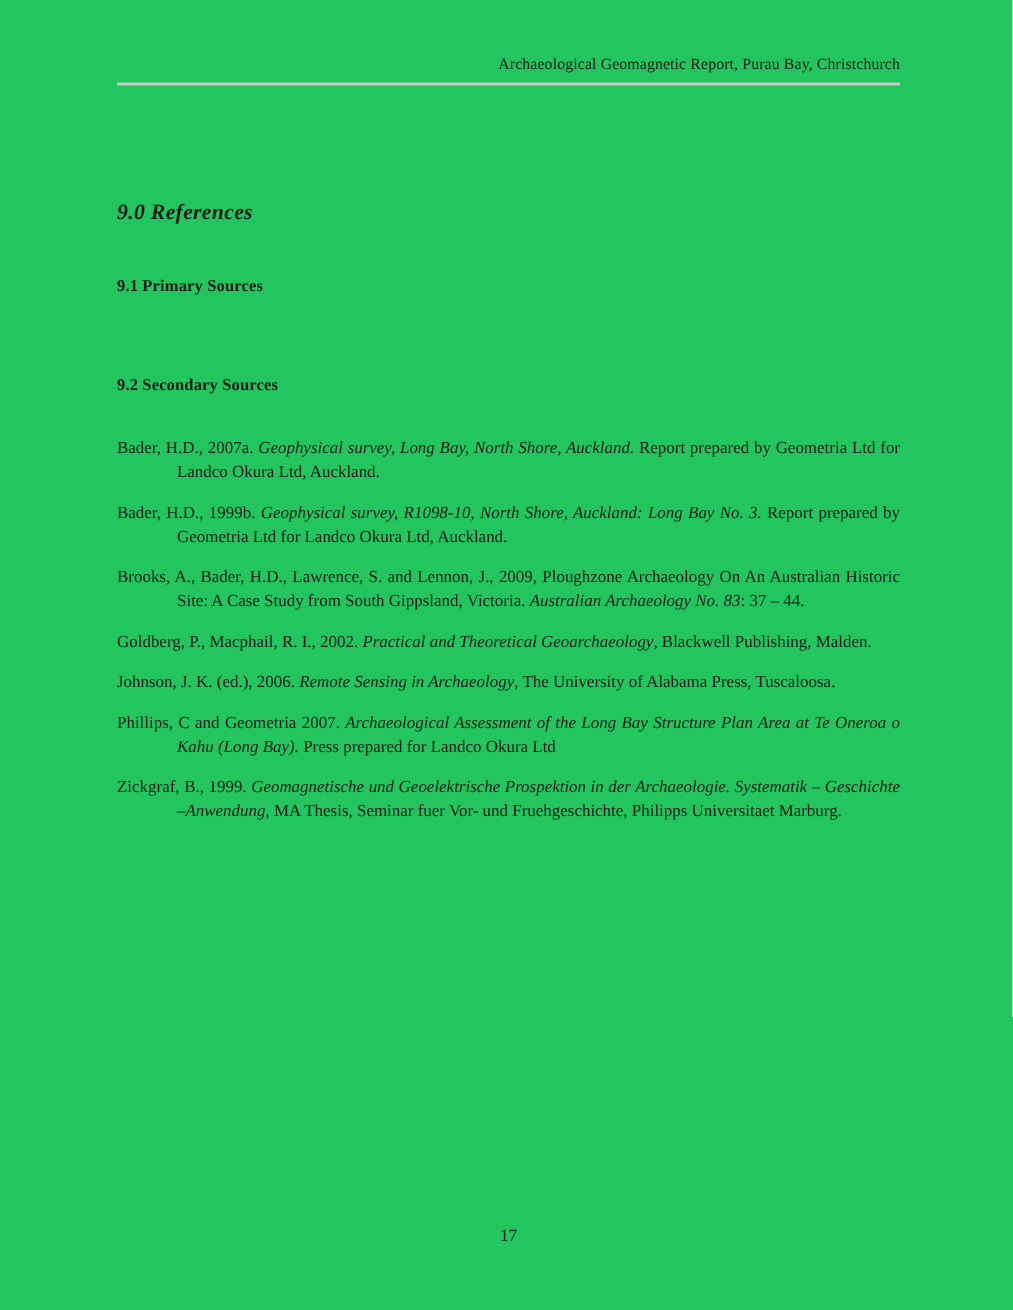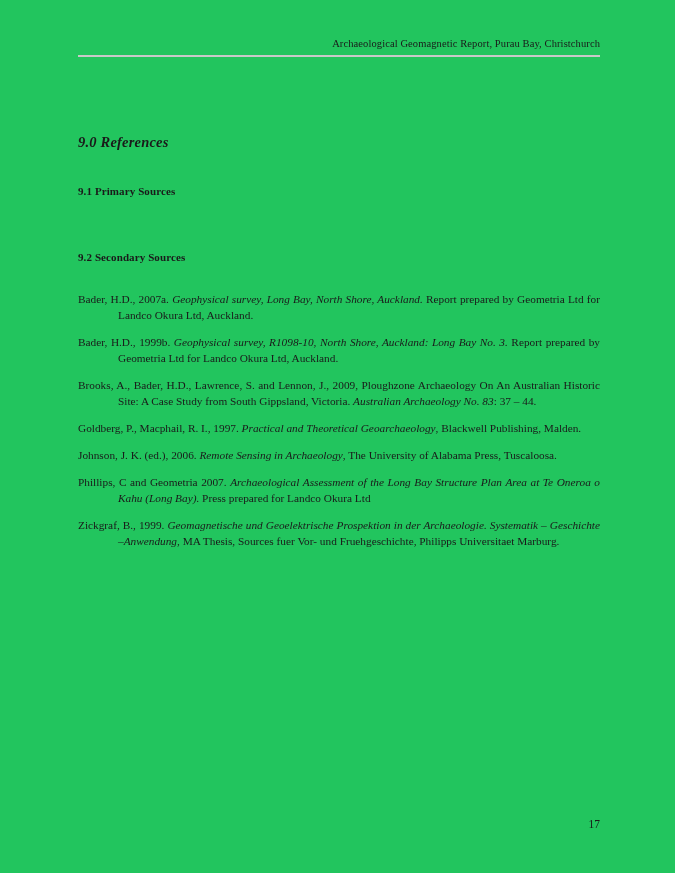--- a/index.html
+++ b/index.html
@@ -88,21 +88,21 @@
     text-indent: -40px;
   }
   .ref-entry i { font-style: italic; }
 
   
   .page-number {
     position: absolute;
     left: 78px;
     top: 818px;
     width: 522px;
-    text-align: right;
+    text-align: center;
     font-size: 11.5px;
     color: #1a1a1a;
   }
 </style>
 </head>
 <body>
 
 <div class="page">
 
   <div class="header-block">
@@ -124,23 +124,23 @@
     <div class="gap-block"></div>
 
     <h2 class="sub-title">9.2 Secondary Sources</h2>
 
     <div class="gap-after-sub"></div>
 
     <div id="secondary-list">
         <p class="ref-entry"><span>Bader, H.D., 2007a.  </span><i>Geophysical survey, Long Bay, North Shore, Auckland.</i><span> Report prepared by Geometria Ltd for Landco Okura Ltd, Auckland.</span></p>
         <p class="ref-entry"><span>Bader, H.D., 1999b.  </span><i>Geophysical survey, R1098-10, North Shore, Auckland: Long Bay No. 3.</i><span> Report prepared by Geometria Ltd for Landco Okura Ltd, Auckland.</span></p>
         <p class="ref-entry"><span>Brooks, A., Bader, H.D., Lawrence, S. and Lennon, J., 2009, Ploughzone Archaeology On An Australian Historic Site: A Case Study from South Gippsland, Victoria. </span><i>Australian Archaeology No. 83</i><span>: 37 – 44.</span></p>
-        <p class="ref-entry"><span>Goldberg, P., Macphail, R. I., 1997. </span><i>Practical and Theoretical Geoarchaeology</i><span>, Blackwell Publishing, Malden.</span></p>
+        <p class="ref-entry"><span>Goldberg, P., Macphail, R. I., 2002. </span><i>Practical and Theoretical Geoarchaeology</i><span>, Blackwell Publishing, Malden.</span></p>
         <p class="ref-entry"><span>Johnson, J. K. (ed.), 2006. </span><i>Remote Sensing in Archaeology</i><span>, The University of Alabama Press, Tuscaloosa.</span></p>
         <p class="ref-entry"><span>Phillips, C and Geometria 2007. </span><i>Archaeological Assessment of the Long Bay Structure Plan Area at Te Oneroa o Kahu (Long Bay).</i><span> Press prepared for Landco Okura Ltd</span></p>
-        <p class="ref-entry"><span>Zickgraf, B., 1999. </span><i>Geomagnetische und Geoelektrische Prospektion in der Archaeologie. Systematik – Geschichte –Anwendung</i><span>, MA Thesis, Sources fuer Vor- und Fruehgeschichte, Philipps Universitaet Marburg.</span></p>
+        <p class="ref-entry"><span>Zickgraf, B., 1999. </span><i>Geomagnetische und Geoelektrische Prospektion in der Archaeologie. Systematik – Geschichte –Anwendung</i><span>, MA Thesis, Seminar fuer Vor- und Fruehgeschichte, Philipps Universitaet Marburg.</span></p>
       </div>
 
   </div>
 
   <div class="page-number">17</div>
 
 </div>
 
 </body></html>

